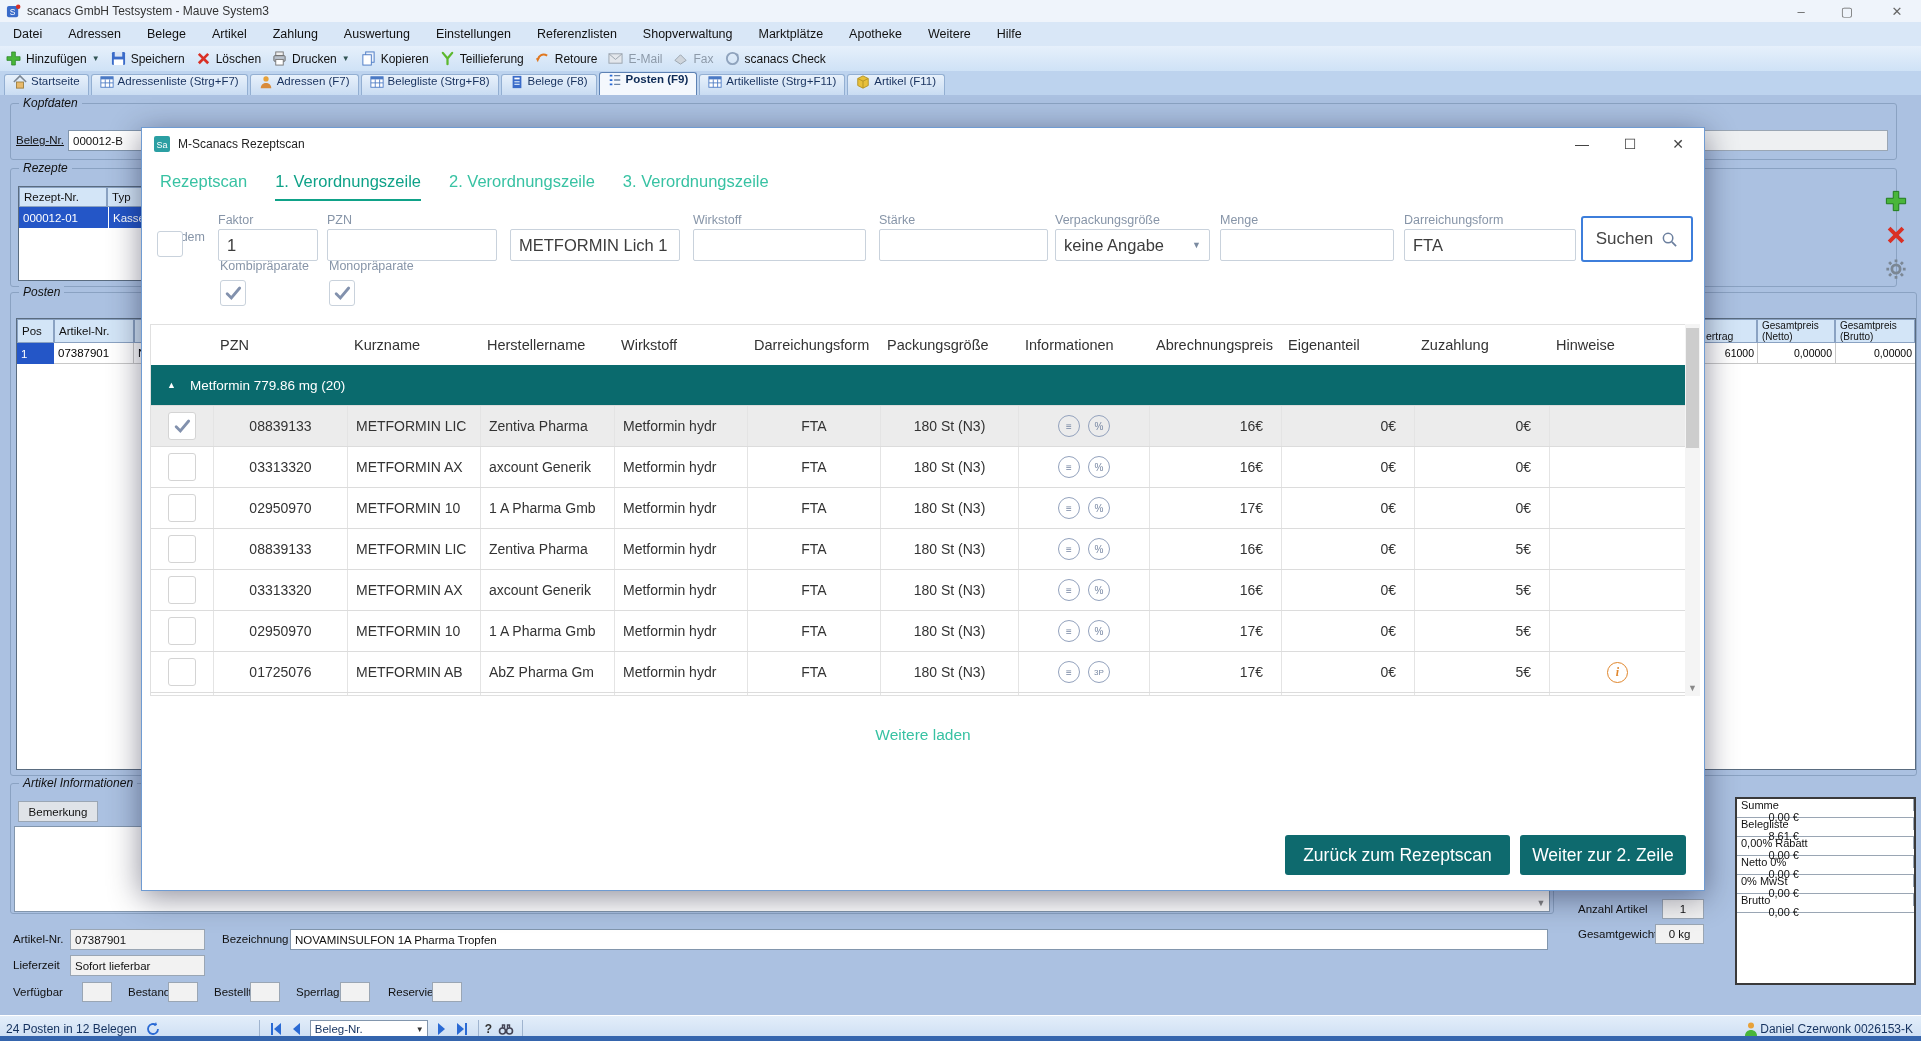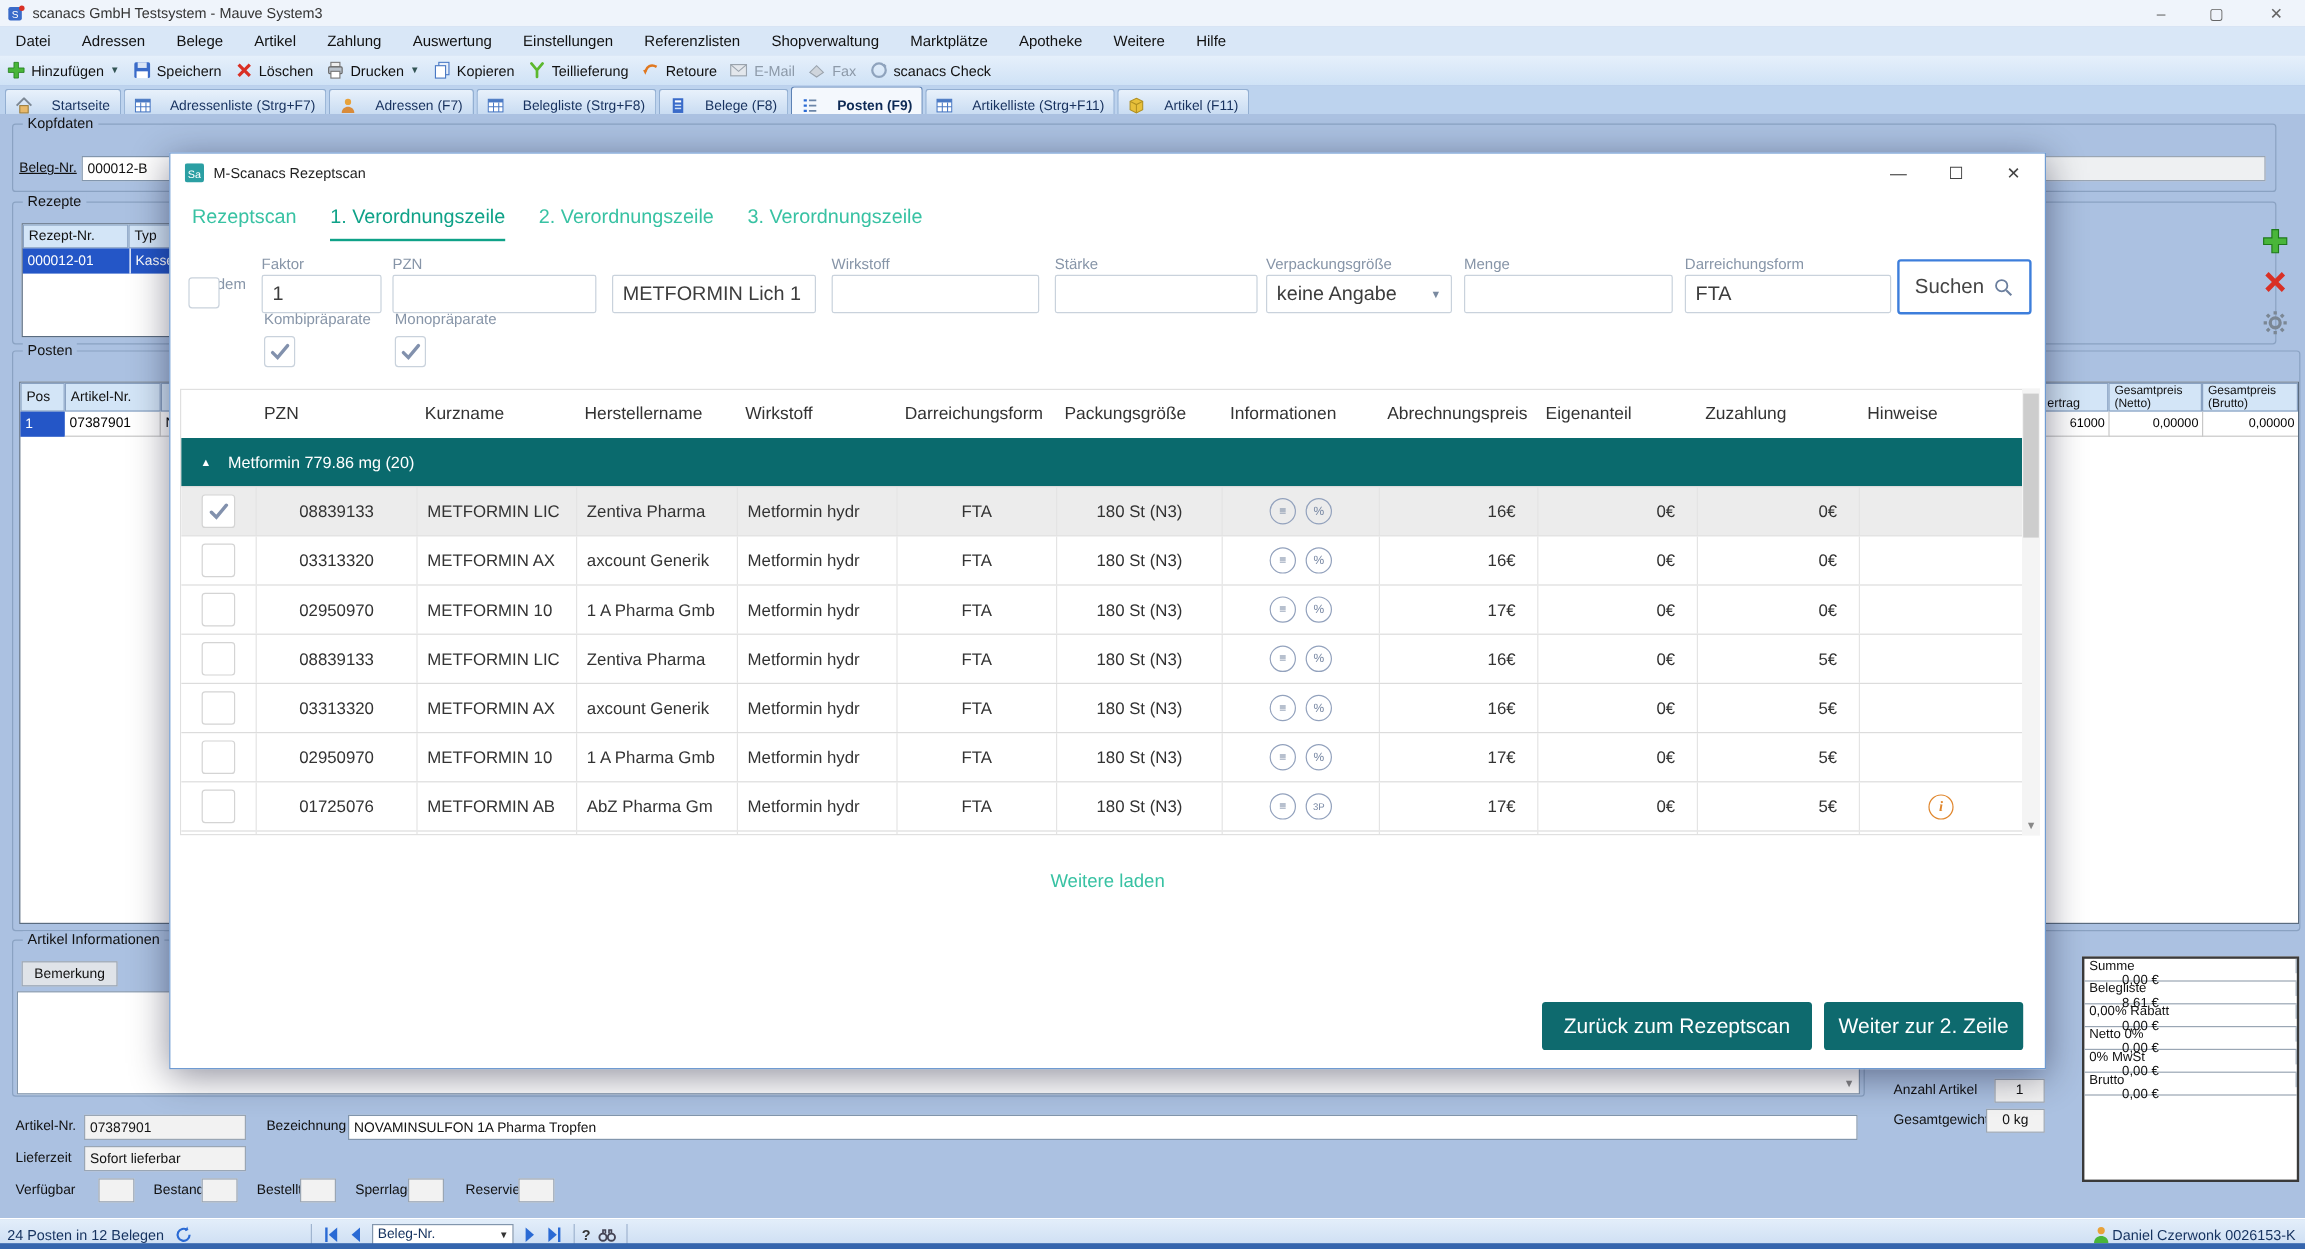--- a/index.html
+++ b/index.html
@@ -14,27 +14,27 @@
           color:#666;font-size:13px;}
   #menubar{left:0;top:22px;width:1921px;height:24px;background:#d9e7f7;display:flex;align-items:center;font-size:12.5px;color:#111;}
   .menu-item{padding:0 13px;height:24px;display:flex;align-items:center;cursor:default;}
   #toolbar{left:0;top:46px;width:1921px;height:25px;background:linear-gradient(#e6f0fb,#cfe2f6);
            display:flex;align-items:center;font-size:12px;color:#111;padding-left:2px;}
   .tb-btn{display:flex;align-items:center;gap:4px;padding:2px 7px 2px 4px;border-radius:2px;height:19px;}
   .tb-btn.disabled{color:#8d9aa9;}
   .tb-btn .ic{width:16px;height:16px;display:inline-flex;}
   .caret{font-size:8px;color:#355;margin-left:1px;}
   #tabbar{left:0;top:71px;width:1921px;height:24px;background:#bdd3ee;display:flex;align-items:flex-end;padding-left:4px;font-size:11.5px;color:#17315e;}
-  .tab{display:flex;align-items:flex-end;gap:16px;height:20px;padding:0 8px;margin-right:2px;
+  .tab{display:flex;align-items:flex-start;gap:4px;height:20px;padding:0 8px;margin-right:2px;
        background:linear-gradient(#e8f1fb,#c9dcf2);border:1px solid #93afd2;border-bottom:none;border-radius:3px 3px 0 0;}
   .tab .ic{width:14px;height:14px;display:inline-flex;}
   .tab.active{background:#f4f8fd;height:22px;border:1px solid #5d82b4;border-bottom:none;font-weight:bold;color:#0d2a55;}
   
   .groupbox{border:1px solid #8aa2c2;border-radius:3px;}
-  .grouplabel{position:absolute;top:-8px;left:8px;background:#abc1e1;padding:0 4px;font-size:12px;color:#111;}
+  .grouplabel{position:absolute;top:-8px;left:8px;background:#abc1e1;padding:0 4px;font-size:12px;color:#111;font-style:italic;}
   .winfield{background:#fff;border:1px solid #8296ad;font-size:11.5px;color:#111;display:flex;align-items:center;padding:0 4px;box-sizing:border-box;}
   .grayfield{background:#eef0f2;border:1px solid #9aa6b4;font-size:11.5px;color:#111;display:flex;align-items:center;padding:0 4px;box-sizing:border-box;}
   .bglabel{font-size:11.5px;color:#111;}
   .bgtable-head{background:#d3e5f7;border:1px solid #8aa2c2;box-sizing:border-box;font-size:11.5px;display:flex;align-items:center;padding:0 4px;color:#111;}
   .selrow{background:#2456c7;color:#fff;}
   
   #statusbar{left:0;top:1015px;width:1921px;height:26px;background:linear-gradient(#e3eefa,#cadcf2);
              border-top:1px solid #fff;font-size:12px;color:#15325f;display:flex;align-items:center;}
   #statusbar .sep{width:1px;height:18px;background:#9fb4cf;margin:0 6px;}
   #statusstripe{left:0;top:1036px;width:1921px;height:5px;background:#3565ad;}

